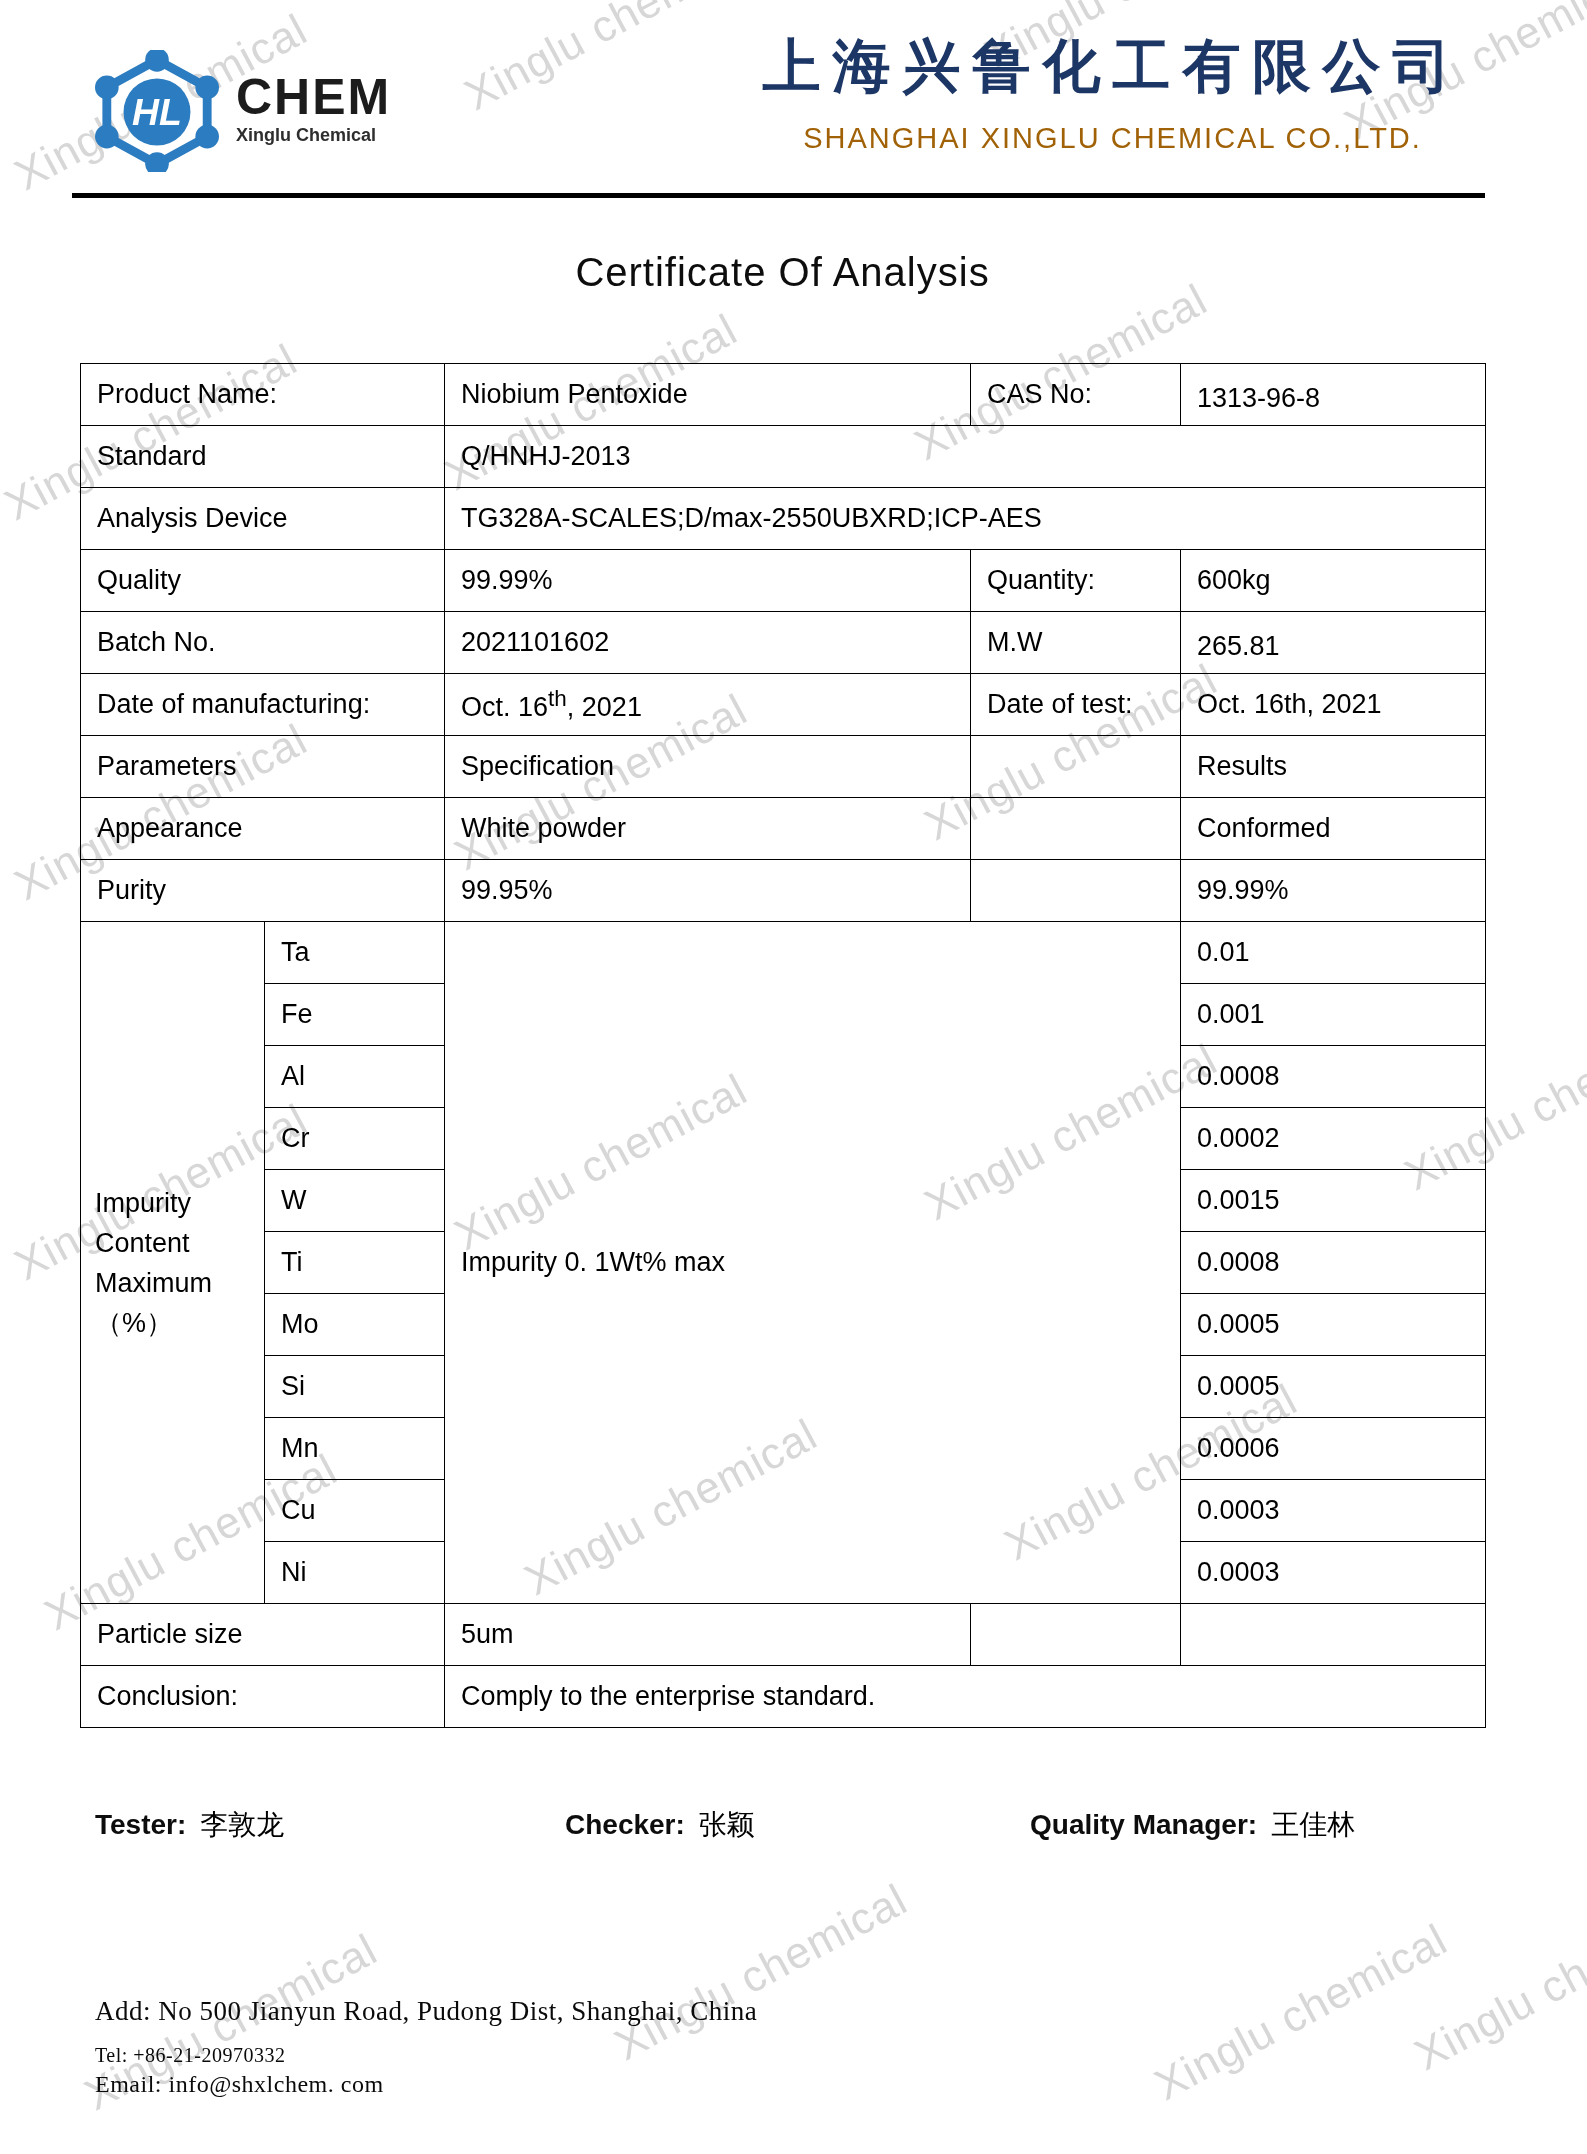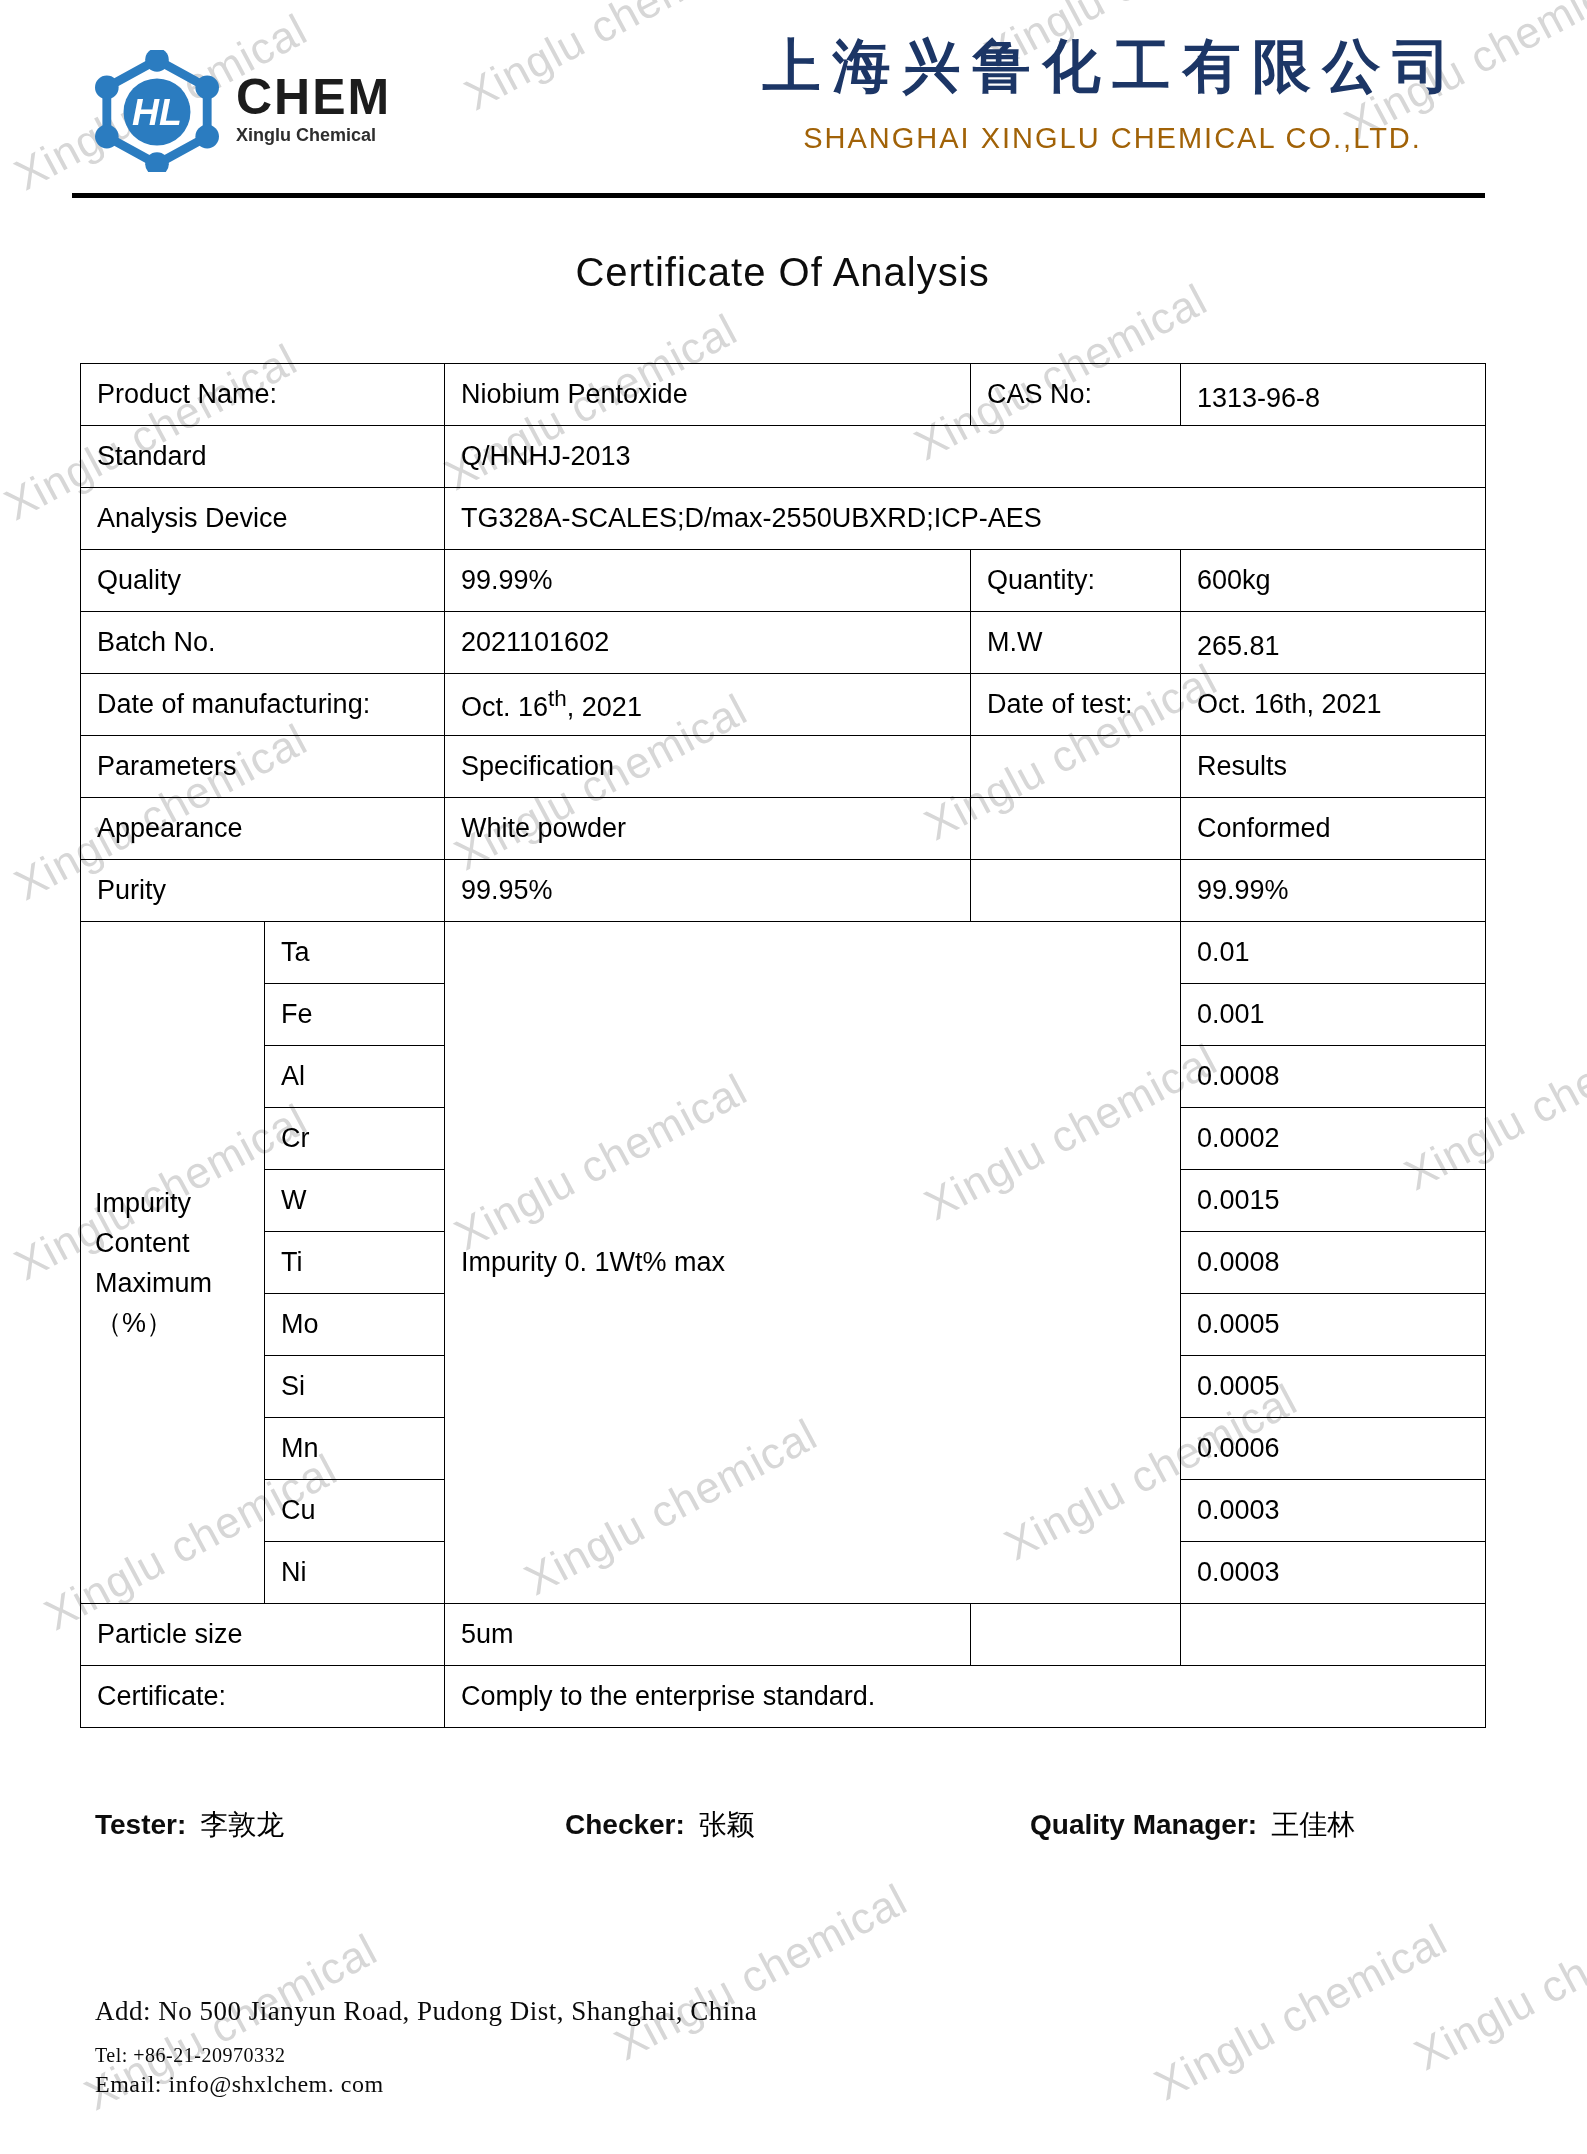--- a/index.html
+++ b/index.html
@@ -254,21 +254,21 @@
           </tr>
         </tbody>
       <tbody>
         <tr>
           <td colspan="2" class="cell">Particle size</td>
           <td class="cell">5um</td>
           <td class="cell"></td>
           <td class="cell"></td>
         </tr>
         <tr>
-          <td colspan="2" class="cell">Certificate:</td>
+          <td colspan="2" class="cell">Conclusion:</td>
           <td colspan="3" class="cell">Comply to the enterprise standard.</td>
         </tr>
       </tbody>
     </table>
 
     <div class="signatures">
       <div class="sig sig-tester">
         <span class="sig-label">Tester:</span><span class="sig-name">李敦龙</span>
       </div>
       <div class="sig sig-checker">

